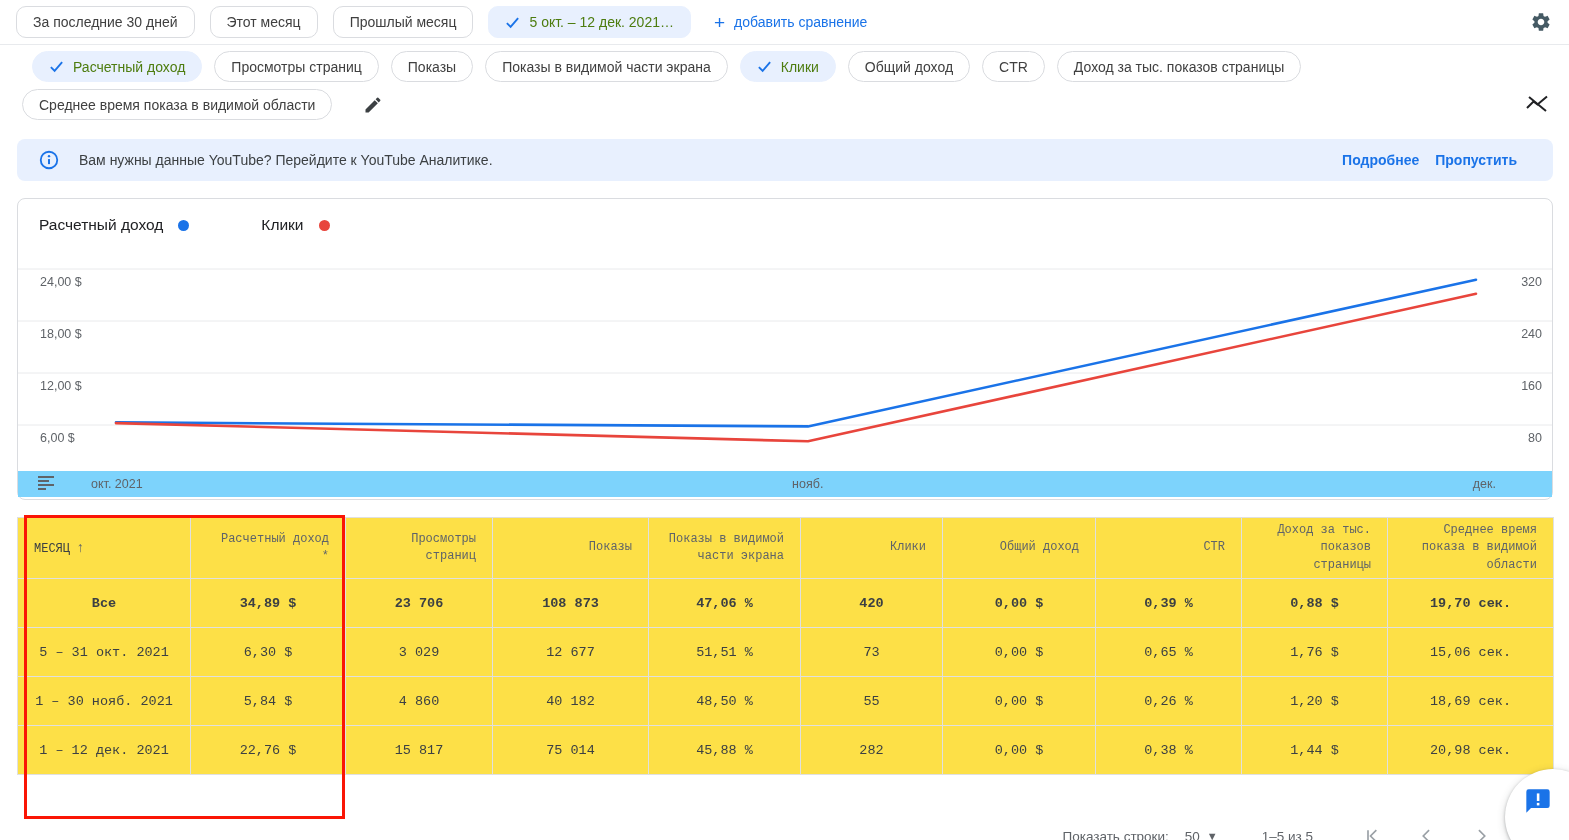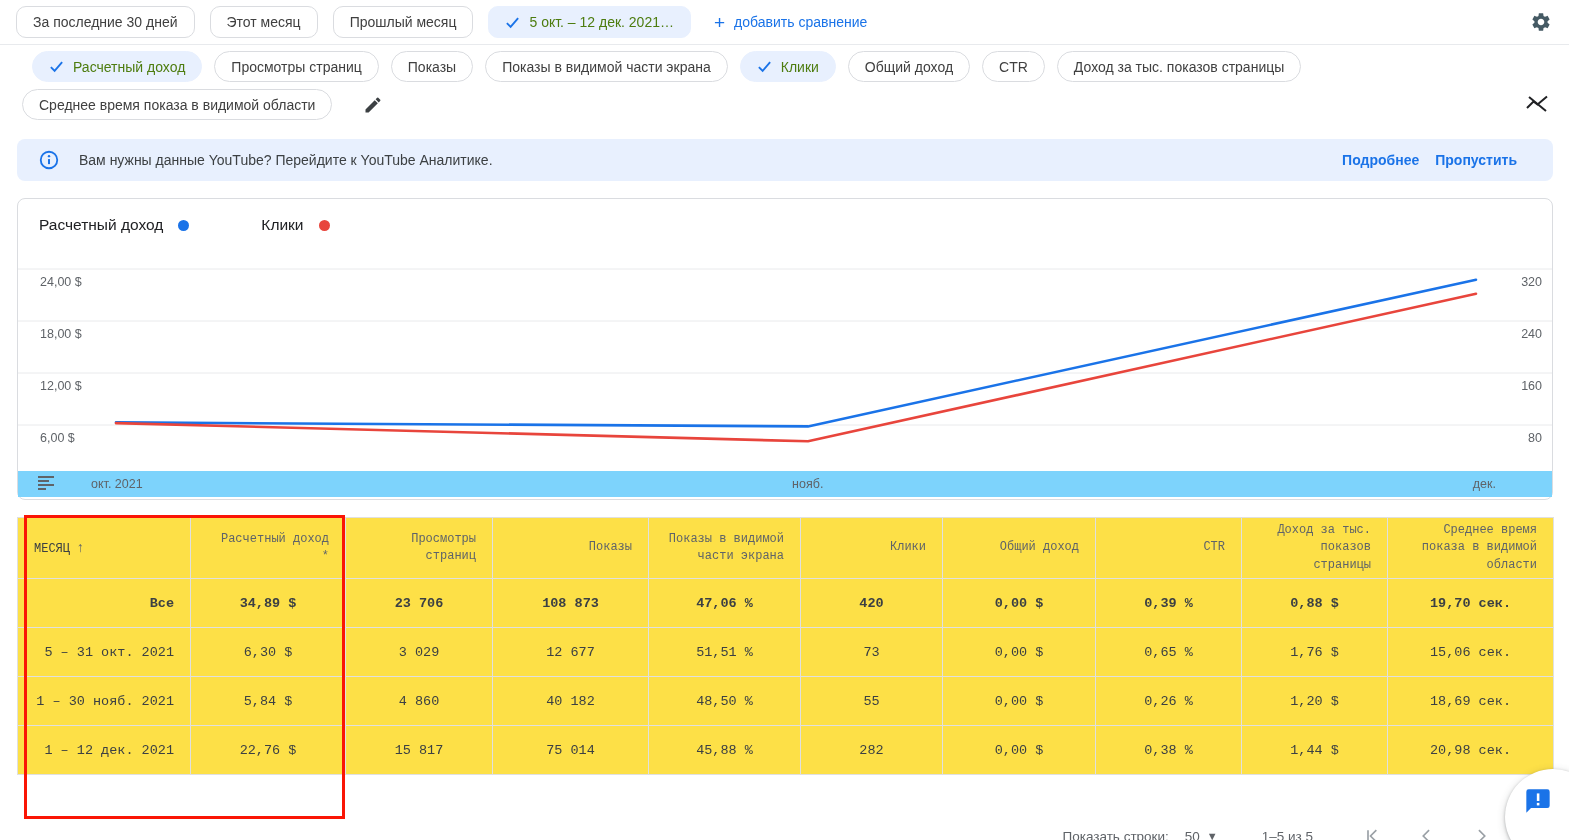--- a/index.html
+++ b/index.html
@@ -70,21 +70,21 @@
     position:absolute;left:17px;top:517px;width:1536px;border-collapse:collapse;table-layout:fixed;
     background:#fde047;font-size:13.5px;color:#3c4043;font-family:Liberation Mono, monospace;
   }
   .data-table th,.data-table td{border:1px solid #e0e0e0;box-sizing:border-box;}
   .data-table th{
     height:48px;font-size:12px;font-weight:normal;color:#5f6368;text-align:right;
     padding:4px 16px;vertical-align:middle;line-height:1.45;cursor:pointer;
   }
   .data-table th:first-child{text-align:left;color:#3c4043;}
   .data-table td{height:49px;text-align:center;padding:0 16px;}
-  .data-table td:first-child{text-align:right;}
+  .data-table td:first-child{text-align:center;}
   tr.row-bold td{font-weight:bold;}
   tr.row-italic td{font-style:italic;}
   .sort-arrow{color:#5f6368;font-size:14px;margin-left:6px;}
 
   
   .annotation{
     position:absolute;left:24px;top:515px;width:321px;height:304px;
     border:3px solid #fa1505;box-sizing:border-box;pointer-events:none;z-index:5;
   }
 

